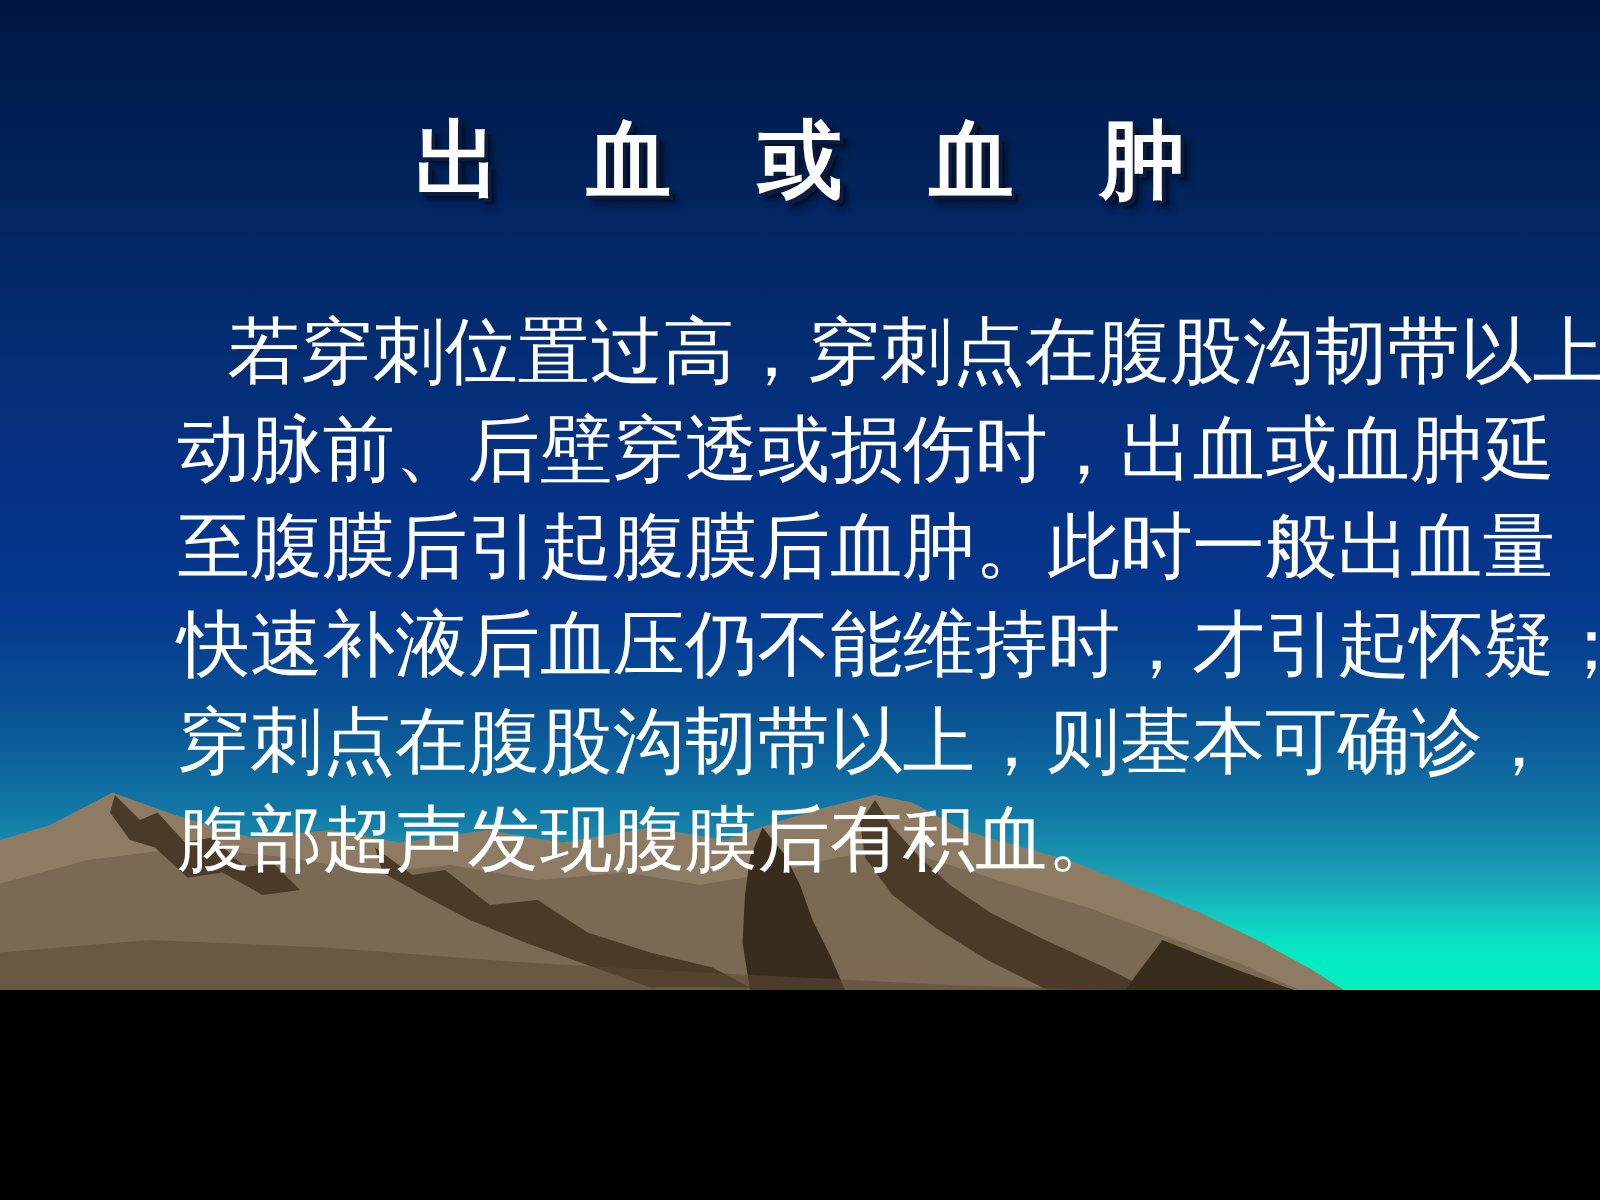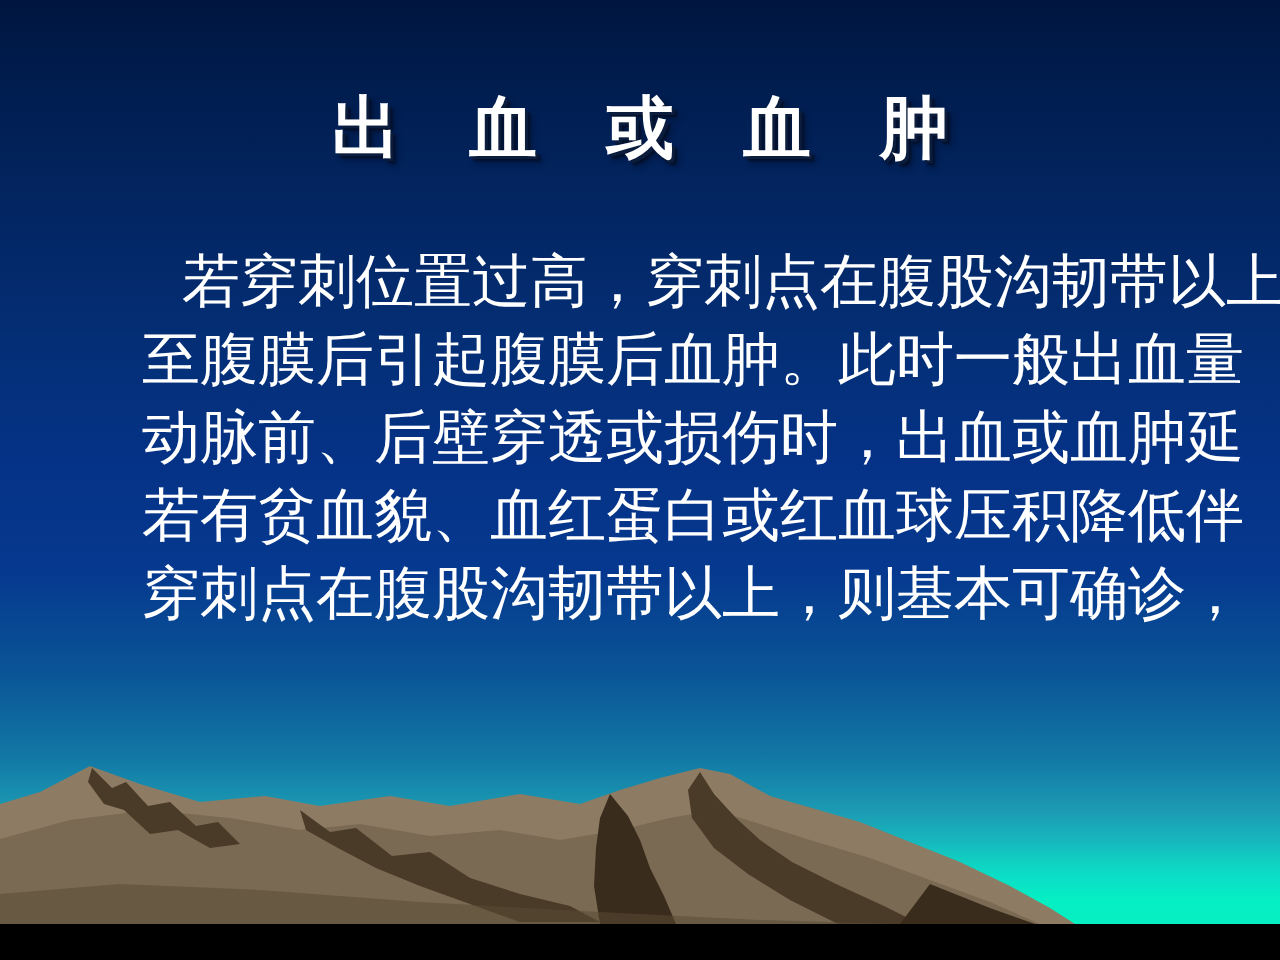--- a/index.html
+++ b/index.html
@@ -3,21 +3,21 @@
 <meta charset="utf-8">
 <style>
   html, body {
     margin: 0;
     padding: 0;
     background: #000;
   }
   #slide {
     position: relative;
     width: 1280px;
-    height: 924px;
+    height: 792px;
     overflow: hidden;
     font-family: "Liberation Serif", "DejaVu Serif", serif;
   }
 
   
   .sky {
     position: absolute;
     inset: 0;
     background: linear-gradient(to bottom,
         #001640 0%,
@@ -138,26 +138,29 @@
     </svg>
   </div>
 
   <div class="title">出 血 或 血 肿</div>
 
   <div class="body-text">
     <div class="body-line justify">
       <span class="indent">若穿刺位置过高，穿刺点在腹股沟韧带以上，</span>
     </div>
     <div class="body-line">
+      <span>动脉前、后壁穿透或损伤时，出血或血肿延</span>
+    </div>
+    <div class="body-line">
       <span>至腹膜后引起腹膜后血肿。此时一般出血量</span>
     </div>
     <div class="body-line">
-      <span>动脉前、后壁穿透或损伤时，出血或血肿延</span>
-    </div>
-    <div class="body-line">
-      <span>若有贫血貌、血红蛋白或红血球压积降低伴</span>
+      <span>快速补液后血压仍不能维持时，才引起怀疑；</span>
     </div>
     <div class="body-line">
       <span>穿刺点在腹股沟韧带以上，则基本可确诊，</span>
+    </div>
+    <div class="body-line">
+      <span>腹部超声发现腹膜后有积血。</span>
     </div>
   </div>
 
 </div>
 
 </body></html>

